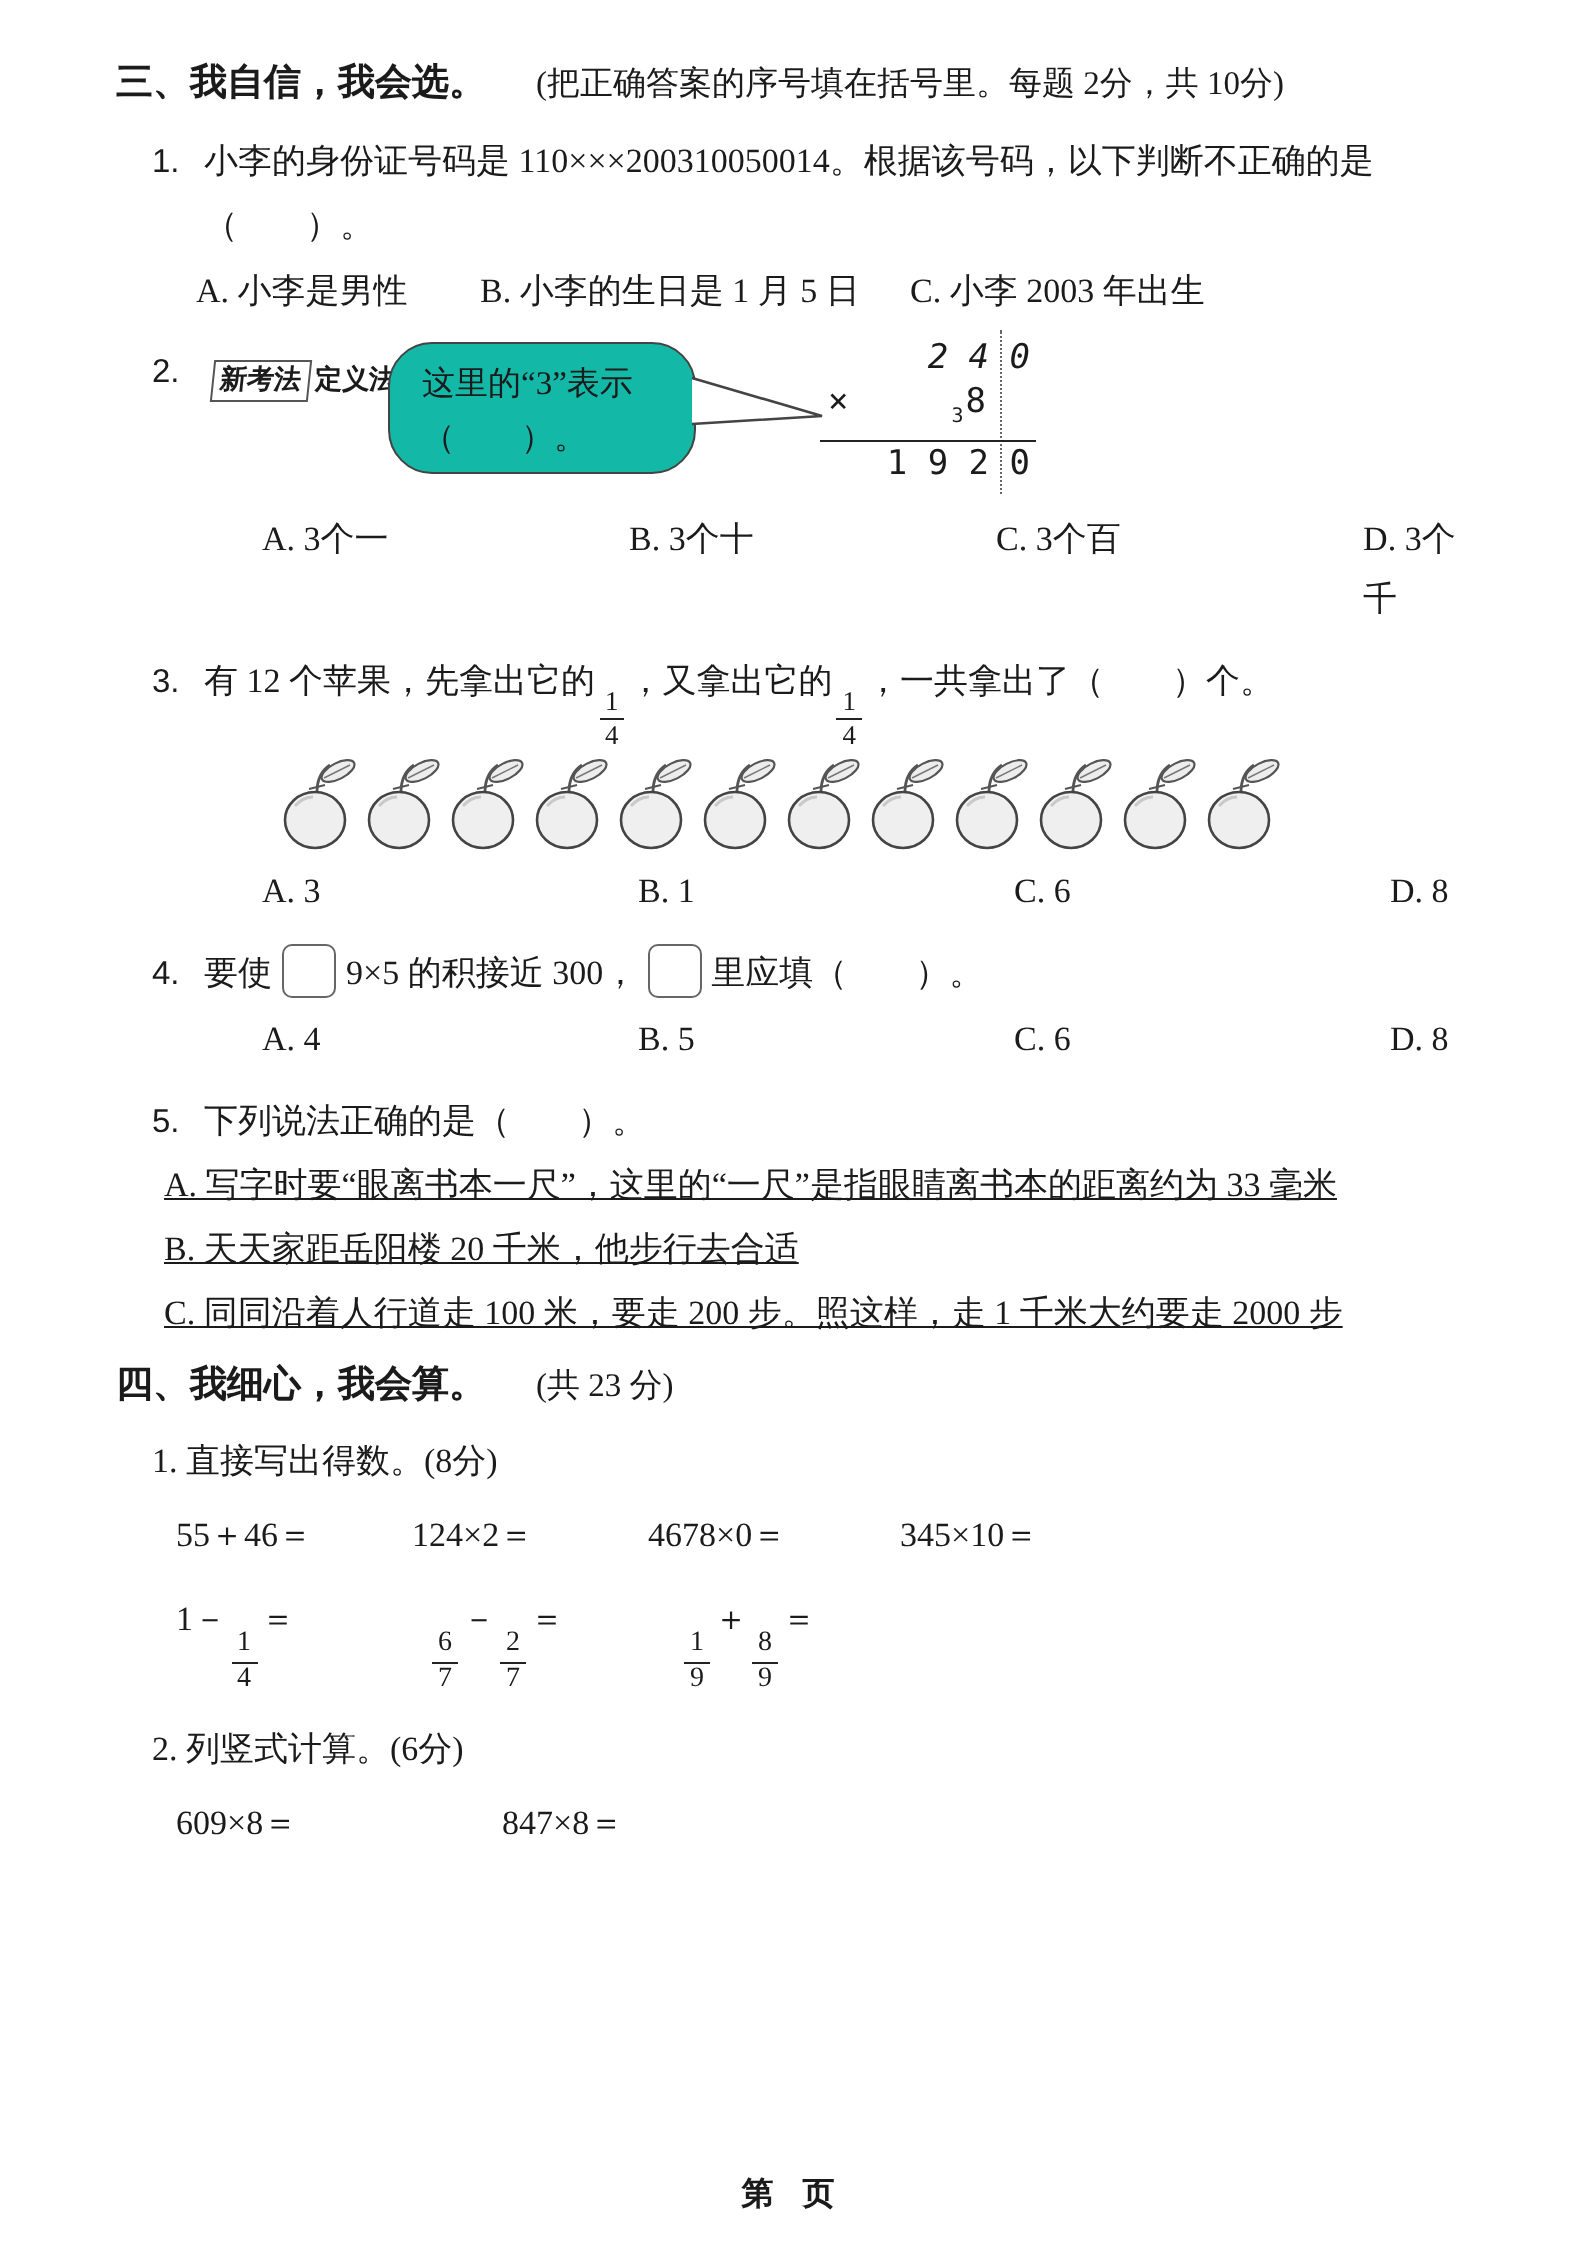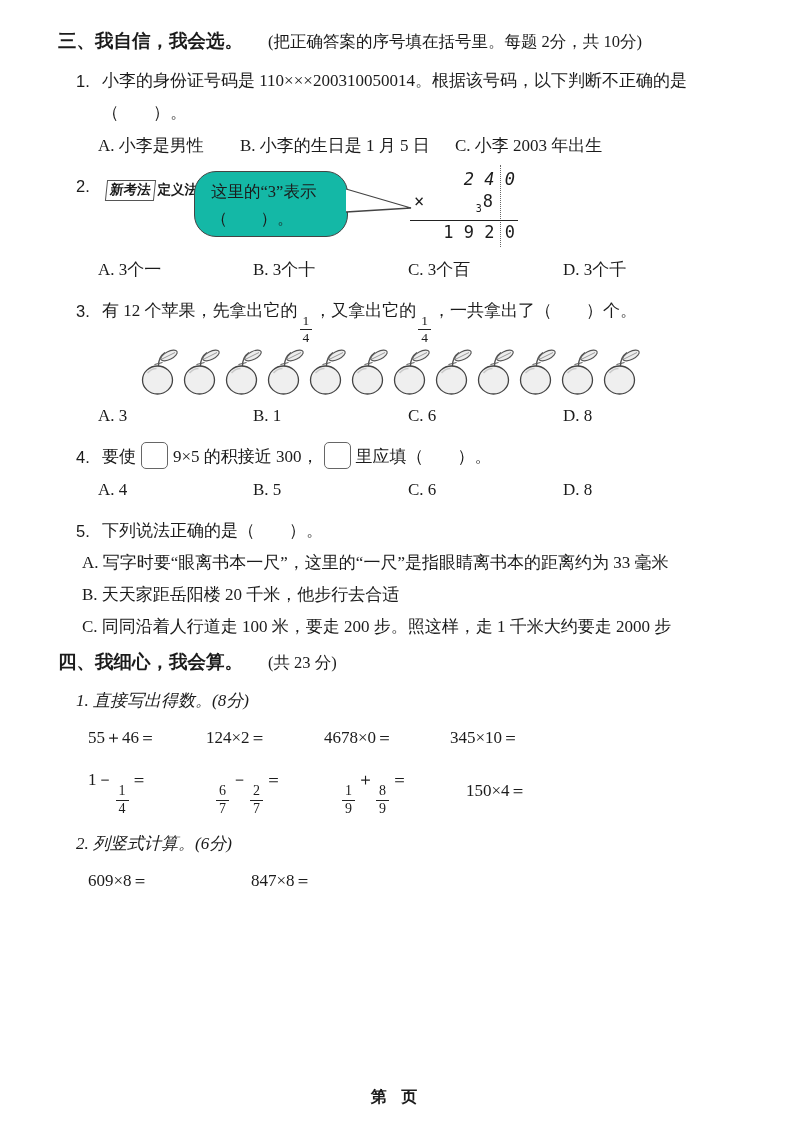--- a/index.html
+++ b/index.html
@@ -28,21 +28,21 @@
   .q-line { display:flex; margin-left:18px; line-height:32px; }
   .q-num {
     font-family:"Liberation Sans","DejaVu Sans",sans-serif;
     width:26px; flex:0 0 26px; font-size:16.5px;
   }
   .q-text { flex:1; }
 
   
   .opts { display:flex; margin:2px 0 10px 40px; line-height:30px; }
   .opts .opt { display:inline-block; }
-  .opts4 .opt { width:155px; }
+  .opts4 .opt { width:155px;margin-left:33px; }
   .opts4 .opt:last-child { width:auto; }
   .opts-q1 .opt:nth-child(1){ width:142px; }
   .opts-q1 .opt:nth-child(2){ width:215px; }
 
   
   .q2-area { position:relative; height:82px; margin-left:18px; }
   .q2-num { position:absolute; left:0; top:6px; font-family:"Liberation Sans","DejaVu Sans",sans-serif; font-size:16.5px; }
   .badge { position:absolute; left:30px; top:8px; white-space:nowrap;
            font-family:"Liberation Sans","DejaVu Sans",sans-serif; }
   .badge-box {
@@ -82,24 +82,24 @@
   .frac .fnum { border-bottom:1.2px solid #222; padding:0 3px 1px; }
   .frac .fden { padding-top:1px; }
 
   
   .blank-box { display:inline-block; width:27px; height:27px;
     border:1.2px solid #666; border-radius:5px; vertical-align:-7px;
     margin:0 5px; background:#fff; }
 
   
   .q5-opts { margin-left:24px; }
-  .q5-opt { padding-left:32px; text-indent:-32px; line-height:32px; }
-
-  
-  .part-title { margin:4px 0 6px 18px; line-height:30px;font-style:italic; }
+  .q5-opt { padding-left:32px; text-indent:-32px; line-height:32px;text-decoration:underline; }
+
+  
+  .part-title { margin:4px 0 6px 18px; line-height:30px; }
   .calc-row { display:flex; margin:0 0 10px 30px; line-height:32px; }
   .row1 .calc { width:118px; }
   .row1 .calc:nth-child(3){ width:126px; }
   .row2 { margin-top:6px; margin-bottom:12px; align-items:center; }
   .row2 .calc { width:126px; }
   .row2 .frac { font-size:14px; vertical-align:-10px; }
   .row3 .calc { width:163px; }
 
   .footer {
     position:absolute; bottom:14px; left:0; width:100%;
@@ -349,21 +349,20 @@
       </span>
       <span class="calc">
         <span class="frac">
             <span class="fnum">1</span>
             <span class="fden">9</span>
           </span><span>＋</span><span class="frac">
             <span class="fnum">8</span>
             <span class="fden">9</span>
           </span><span>＝</span>
       </span>
-      <span class="calc">150×4＝</span>
     </div>
 
     <div class="part-title">2. 列竖式计算。(6分)</div>
 
     <div class="calc-row row3">
       <span class="calc">609×8＝</span>
       <span class="calc">847×8＝</span>
     </div>
   </section>
 </div>

